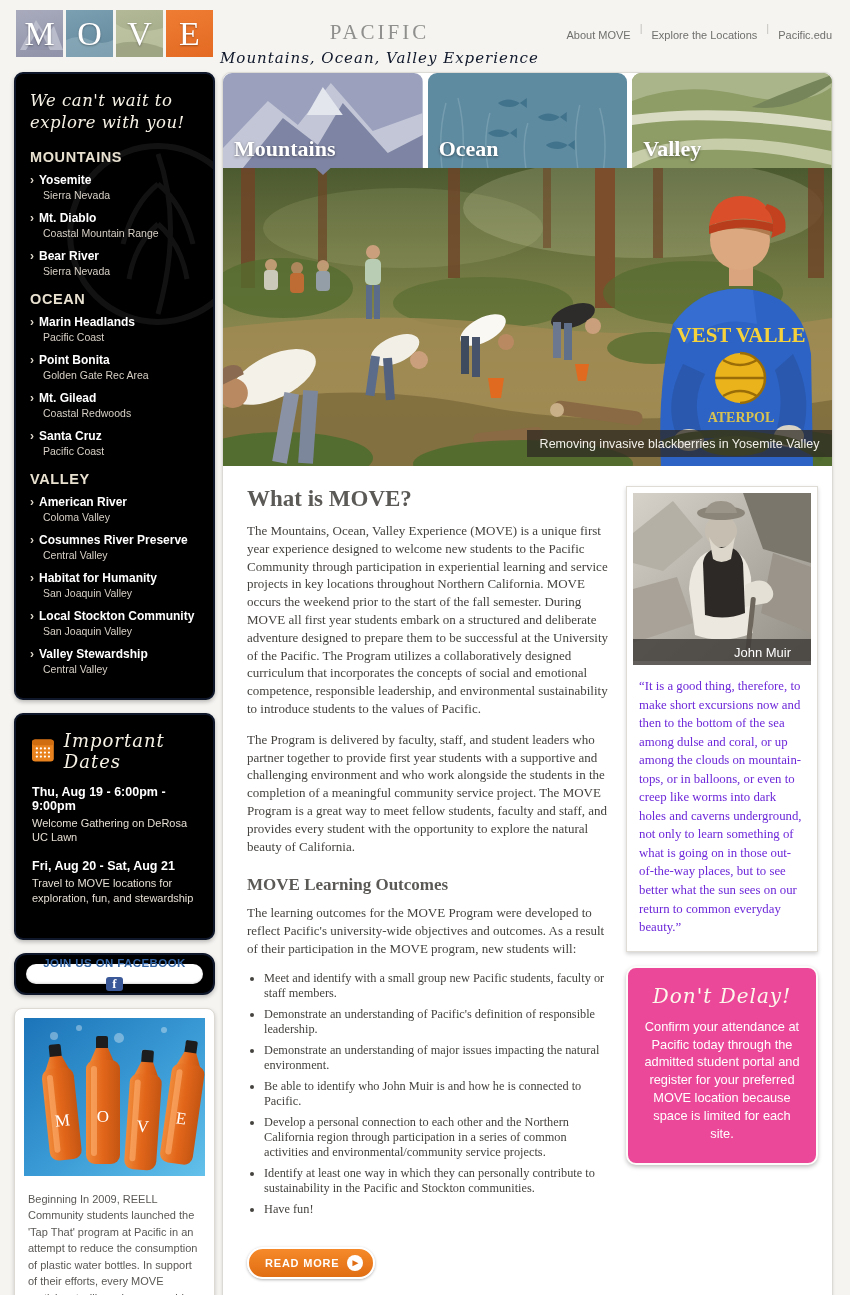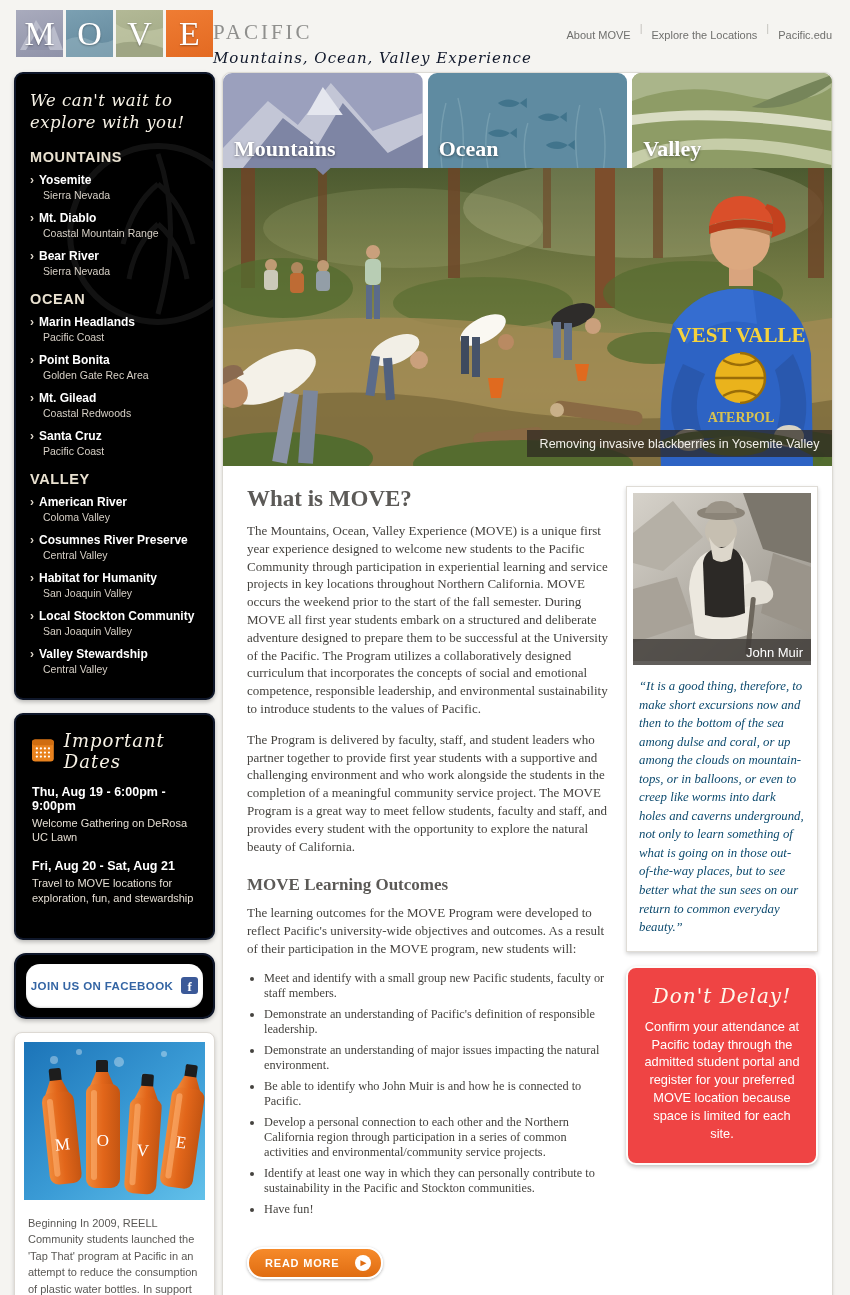--- a/index.html
+++ b/index.html
@@ -15,21 +15,21 @@
   .logo-row { position:absolute; top:10px; left:16px; display:flex; gap:3px; }
   .tile { width:47px; height:47px; position:relative; overflow:hidden;
           display:flex; align-items:center; justify-content:center; }
   .tile span { font-family:"Liberation Serif", serif; font-size:34px; color:#fff;
                text-shadow:0 1px 2px rgba(0,0,0,.35); position:relative; z-index:2; }
   .tile svg { position:absolute; inset:0; z-index:1; }
   .tile-m { background:linear-gradient(165deg,#a9abbd 0%,#8f92a8 100%); }
   .tile-o { background:linear-gradient(165deg,#7ba0b2 0%,#62879b 100%); }
   .tile-v { background:linear-gradient(165deg,#b3b996 0%,#9fa784 100%); }
   .tile-e { background:linear-gradient(165deg,#ef7c33 0%,#e36a22 100%); }
-  .brand { position:absolute; top:20px; left:213px; }
+  .brand { position:absolute; top:20px; left:220px;text-align:center; }
   .brand-name { font-family:"Liberation Serif", serif; font-size:21px; letter-spacing:3px;
                 color:#8f8f8d; }
   .brand-tagline { font-family:"DejaVu Serif", serif; font-style:italic; font-size:15px;
                    color:#0f172a; margin-top:4px; letter-spacing:1px; }
   .top-nav { position:absolute; top:14px; right:18px; font-size:11px; color:#6f6f6d;
              display:flex; align-items:center; gap:9px; }
   .top-nav a { color:#6f6f6d; text-decoration:none; cursor:pointer;margin-top:15px; }
   .top-nav .sep { color:#c4c2be; }
 
   
@@ -49,23 +49,23 @@
 
   .dates { margin-top:13px; padding:15px 16px 18px; }
   .dates-head { display:flex; align-items:center; gap:10px; margin-bottom:13px; }
   .dates-title { font-family:"DejaVu Serif", serif; font-style:italic; font-size:18px;
                  color:#f7f2e6; letter-spacing:1px; }
   .event { margin-bottom:14px; }
   .event-when { color:#fff; font-weight:bold; font-size:12.5px; margin-bottom:3px; }
   .event-what { color:#e4ddd2; font-size:11px; line-height:1.35; }
 
   .fb-block { margin-top:13px; padding:9px 10px; border-radius:12px; }
-  .fb-btn { background:#fff; border-radius:14px; height:44px; display:flex;
+  .fb-btn { background:#fff; border-radius:14px; height:20px; display:flex;
             align-items:center; justify-content:center; gap:8px; cursor:pointer;
-            box-shadow:inset 0 -1px 2px rgba(0,0,0,.15); }
+            box-shadow:inset 0 -1px 2px rgba(0,0,0,.15);flex-direction:column; }
   .fb-btn span { color:#3465a4; font-weight:bold; font-size:11.5px; letter-spacing:.4px; }
   .fb-icon { width:17px; height:17px; background:#3b5998; border-radius:3px; color:#fff;
              font-family:"Liberation Serif", serif; font-weight:bold; font-size:13px;
              display:flex; align-items:flex-end; justify-content:center; line-height:1.1; }
 
   .bottle-card { margin-top:13px; background:#fff; border:1px solid #ddd9d3;
                  border-radius:8px; box-shadow:0 2px 4px rgba(0,0,0,.18); padding:9px; }
   .bottle-text { font-size:11px; color:#5a5855; line-height:1.5; margin-top:11px;
                  padding:0 4px 4px; }
 
@@ -93,38 +93,38 @@
   .article { width:377px; }
   .article h1 { font-family:"Liberation Serif", serif; font-size:23px; color:#5c5a57;
                 margin-bottom:10px; }
   .article p { font-family:"Liberation Serif", serif; font-size:13px; color:#45433f;
                line-height:1.37; margin-bottom:13px; }
   .article h2 { font-family:"Liberation Serif", serif; font-size:17px; color:#5c5a57;
                 margin:20px 0 9px; }
   .article ul { margin:4px 0 0 17px; }
   .article li { font-family:"Liberation Serif", serif; font-size:12.3px; color:#45433f;
                 line-height:1.22; margin-bottom:6px; }
-  .readmore { margin-top:24px; display:inline-flex; align-items:center; gap:16px;
+  .readmore { margin-top:24px; display:inline-flex; align-items:center; gap:8px;
         background:linear-gradient(180deg,#f68a2a 0%,#e06d12 100%);
         border:2px solid #fff; border-radius:16px; padding:6px 10px 6px 16px;
         box-shadow:0 1px 3px rgba(0,0,0,.3); cursor:pointer; }
   .readmore span { color:#fff; font-weight:bold; font-size:11px; letter-spacing:.8px; }
   .rm-arrow { width:16px; height:16px; background:#fff; border-radius:50%; color:#e06d12;
         font-size:10px; display:flex; align-items:center; justify-content:center; }
 
   .rail { width:192px; }
   .muir-card { background:#fff; border:1px solid #dfdcd6; box-shadow:0 2px 4px rgba(0,0,0,.18);
                padding:6px; }
   .muir-photo { position:relative; }
   .muir-label { position:absolute; left:0; right:0; bottom:0; height:26px;
         background:rgba(62,59,55,.82); color:#fff; font-size:13px; display:flex;
-        align-items:center; justify-content:flex-end; padding-right:8px; }
-  .quote { font-family:"Liberation Serif", serif; font-style:italic; font-size:12.8px;
-           color:#0c4a6e; line-height:1.45; padding:12px 6px 8px; }
-  .delay-box { margin-top:14px; background:#ef4444; border:2px solid #fdfcfa;
+        align-items:center; justify-content:flex-end; padding-right:20px; }
+  .quote { font-family:"Liberation Serif", serif; font-size:12.8px;
+           color:#6d28d9; line-height:1.45; padding:12px 6px 8px; }
+  .delay-box { margin-top:14px; background:#ec4899; border:2px solid #fdfcfa;
         border-radius:10px; box-shadow:0 2px 4px rgba(0,0,0,.25);
         padding:16px 12px 20px; text-align:center; }
   .delay-title { font-family:"DejaVu Serif", serif; font-style:italic; font-size:20px;
         color:#fdf8ec; letter-spacing:1px; margin-bottom:10px; }
   .delay-text { color:#fff; font-size:12.8px; line-height:1.4; }
 </style>
 </head>
 <body>
 
 <div class="header">

